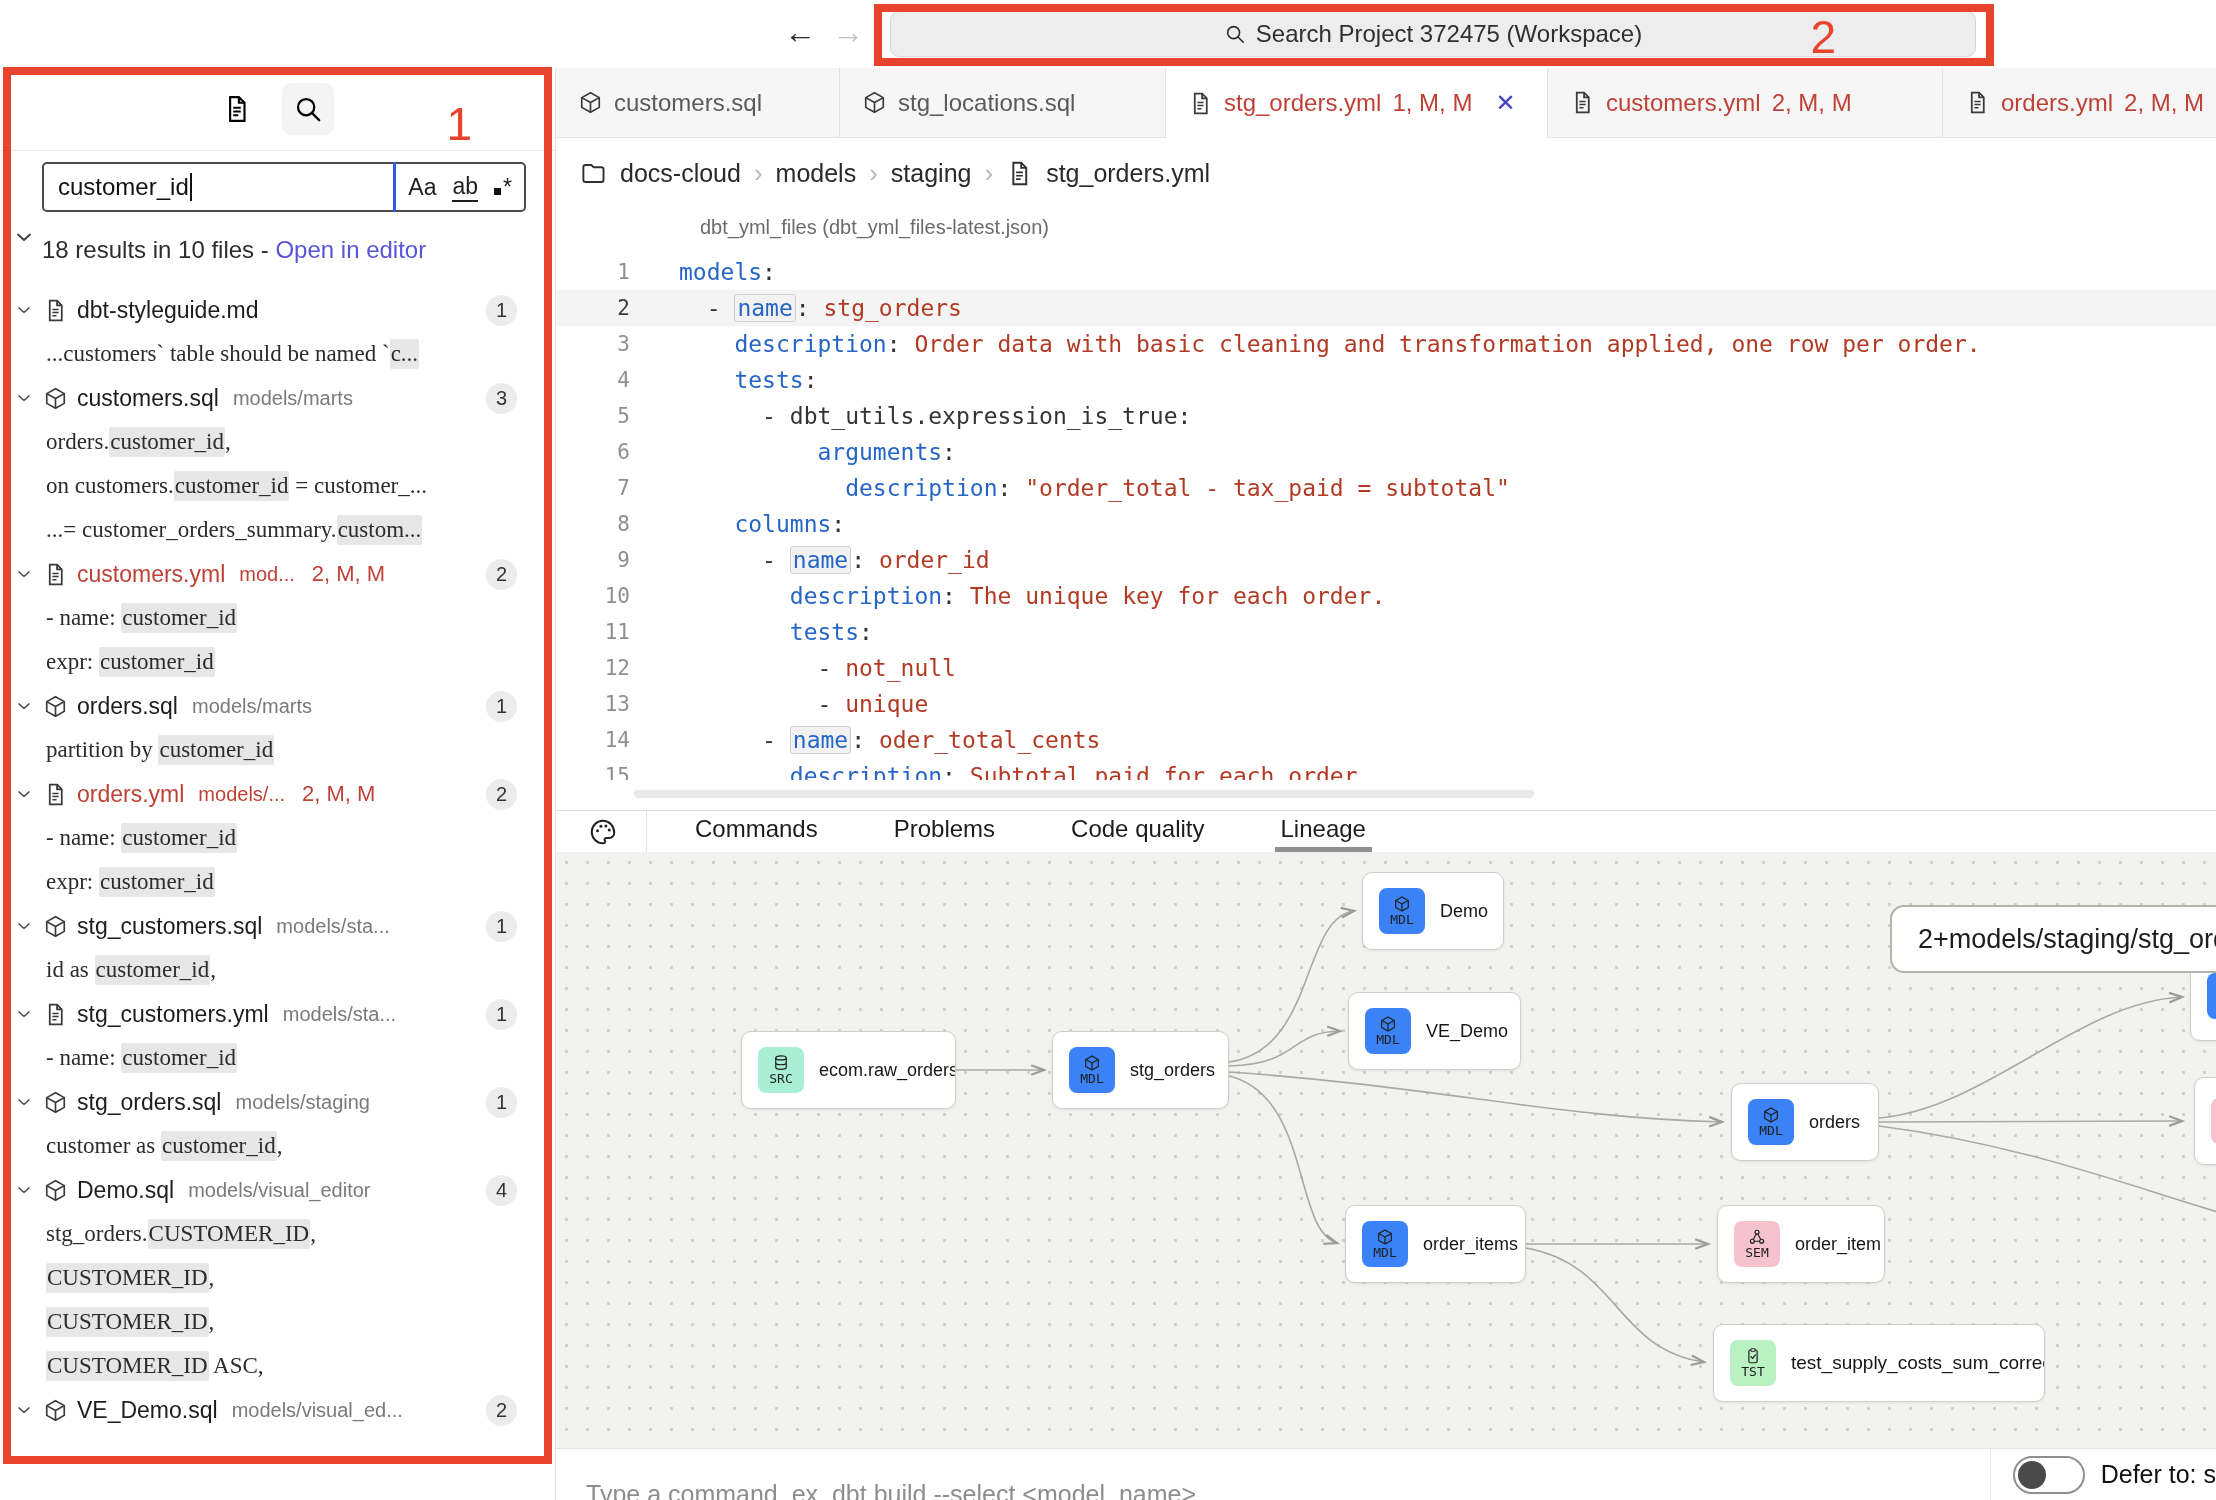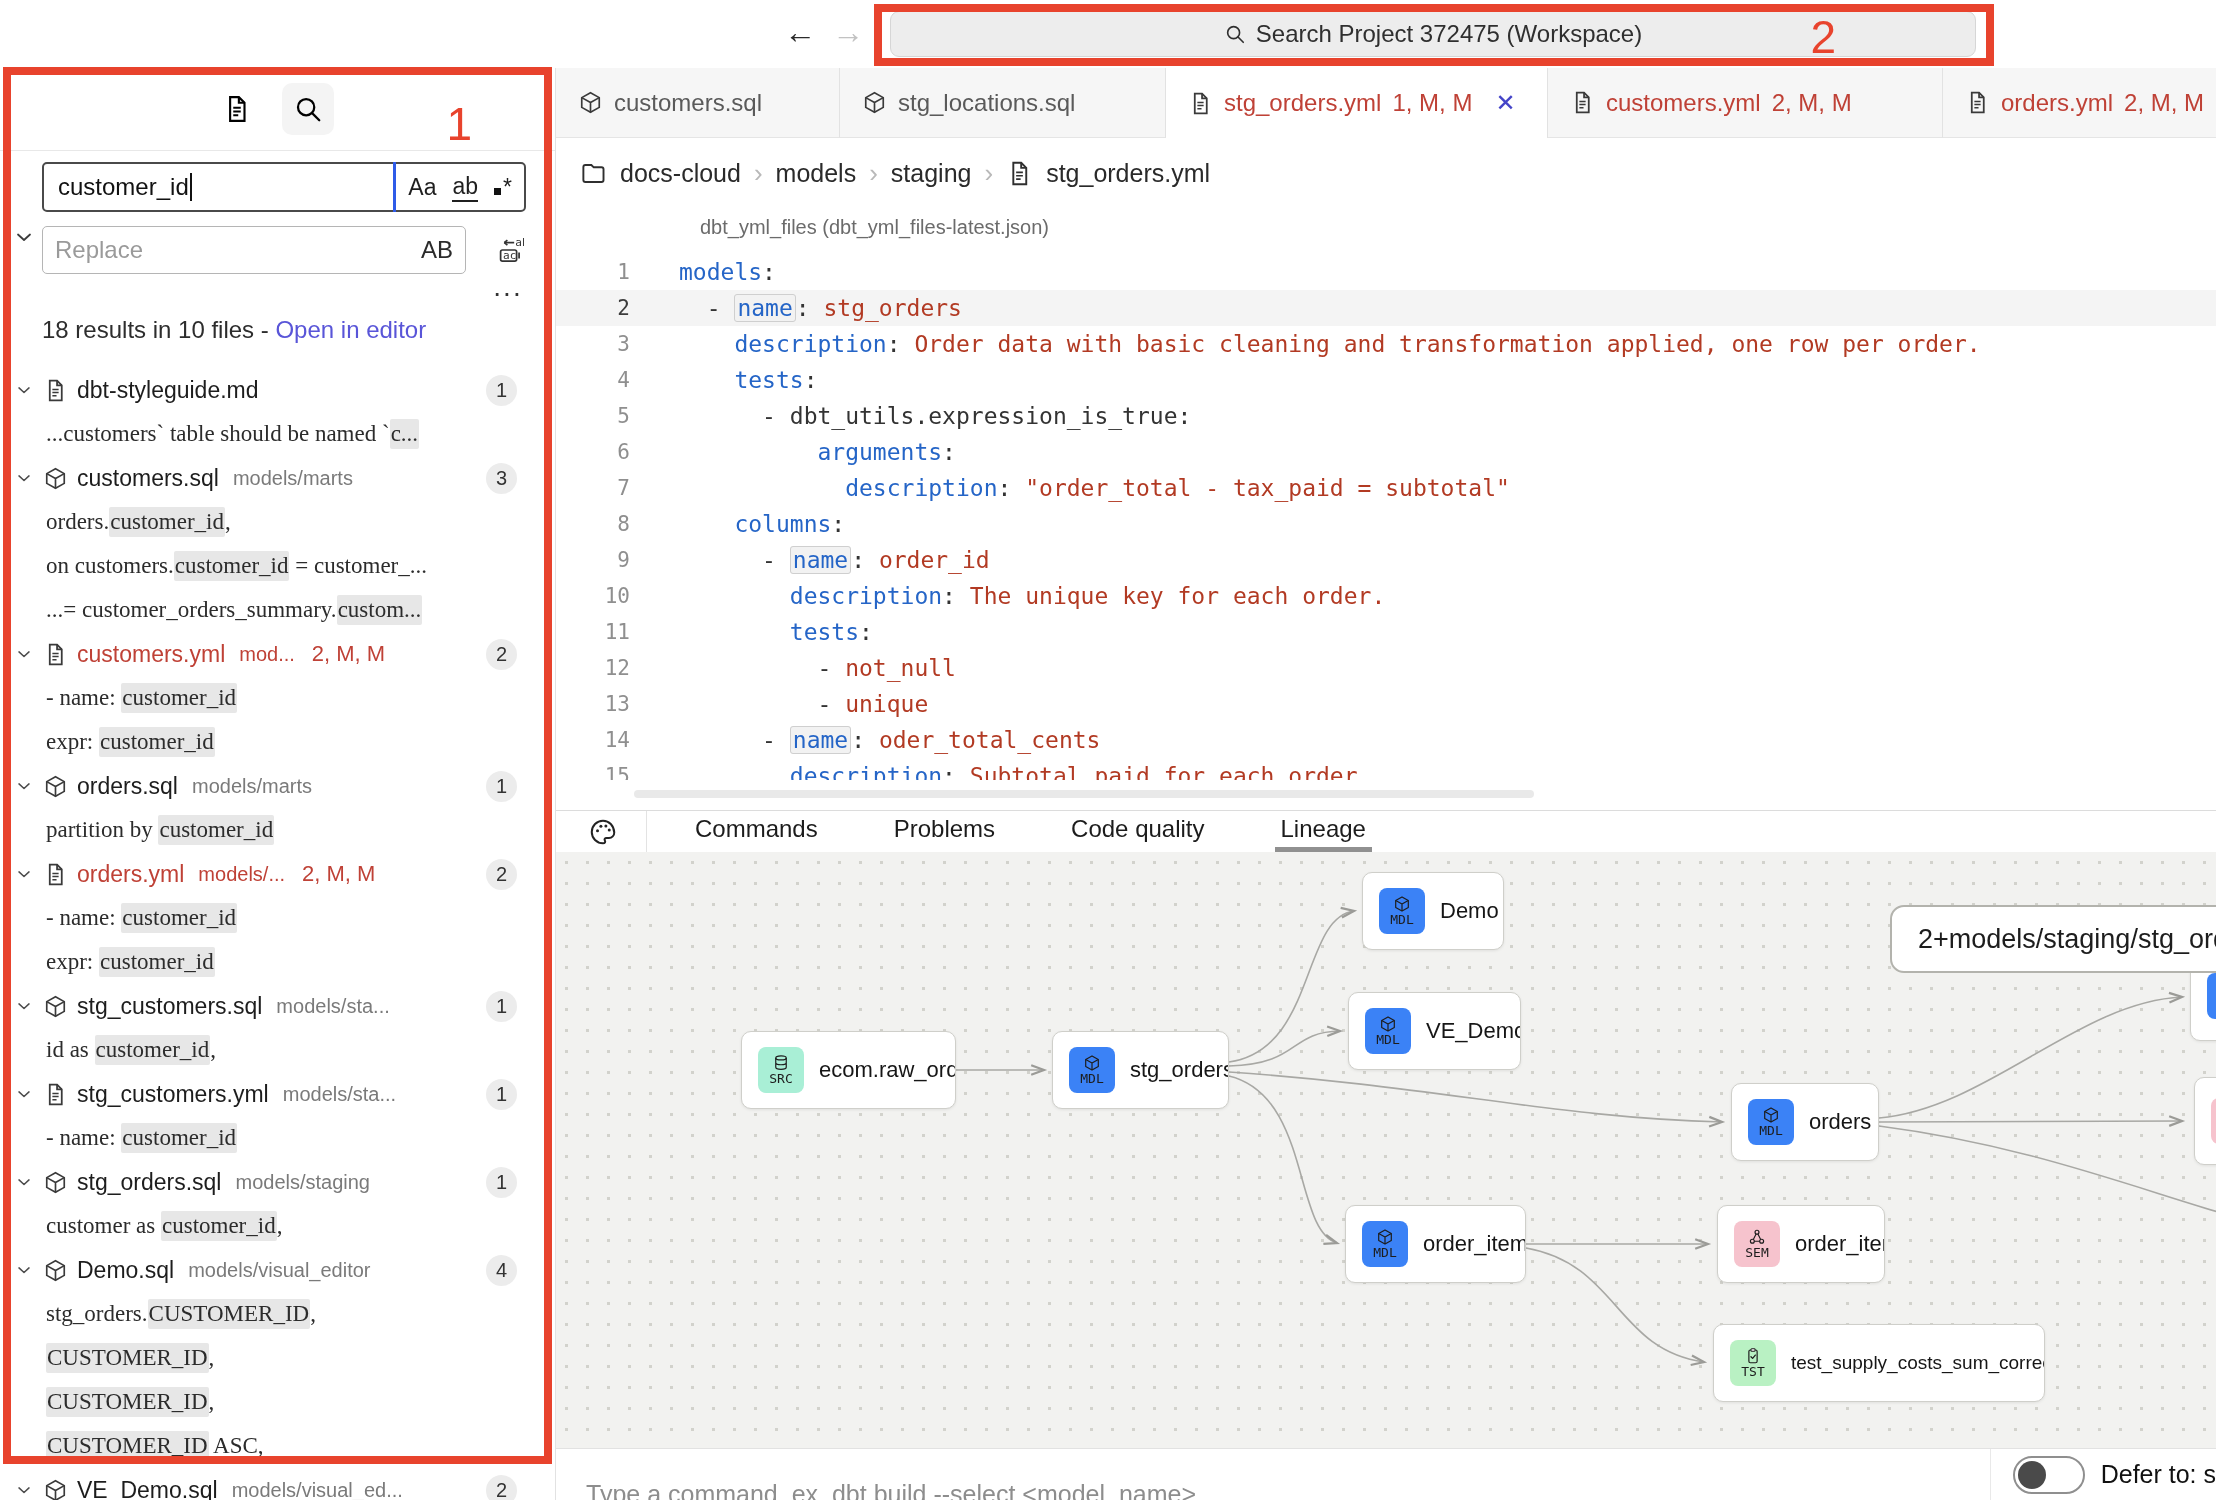--- a/index.html
+++ b/index.html
@@ -116,21 +116,21 @@
     box-shadow:0 1px 3px rgba(0,0,0,.08); display:flex; align-items:center; gap:15px;
     padding:0 16px; height:78px; overflow:hidden; }
   .nbadge { width:46px; height:46px; border-radius:8px; display:flex; flex-direction:column;
     align-items:center; justify-content:center; flex:none; }
   .nbadge svg { width:18px; height:18px; color:#1d1d1d; }
   .nbadge span { font-family:"DejaVu Sans Mono", monospace; font-size:13px; color:#1d1d1d; line-height:14px; }
   .b-src { background:#a9efd6; }
   .b-mdl { background:#3b82f6; }
   .b-sem { background:#f6c3cd; }
   .b-tst { background:#b9f1c3; }
-  .nlabel { font-size:22px; color:#161616; white-space:nowrap; }
+  .nlabel { font-size:18px; color:#161616; white-space:nowrap; }
   .tooltipbox { position:absolute; left:1334px; top:53px; width:380px; height:68px;
     background:#fff; border:2px solid #b3b3ad; border-radius:14px; display:flex;
     align-items:center; padding-left:26px; font-size:27px; color:#1d1d1d; white-space:nowrap; }
 
   
   .cmdbar { position:absolute; left:0; top:1380px; width:1660px; height:52px;
     background:#fff; border-top:1px solid #e2e2e2; display:flex; align-items:center; }
   .cmd-ph { margin-left:30px; font-size:25px; color:#8d8d8d; white-space:nowrap;margin-top:40px; }
   .defer { margin-left:auto; display:flex; align-items:center; gap:16px;
     border-left:1px solid #e9e9e9; padding-left:22px; height:100%; }
@@ -229,32 +229,20 @@
       <span class="query">customer_id</span>
         <span class="caret"></span>
       <span class="blue-div"></span>
       <span class="opts">
         <span>Aa</span>
         <span class="opt-word">ab</span>
         <span><span class="sq"></span><span>*</span></span>
       </span>
     </div>
 
-    <div class="replace-row">
-      <div class="replace-box">
-        <span class="rp-ph">Replace</span>
-        <span class="rp-ab">AB</span>
-      </div>
-      <div class="rp-col">
-        <svg viewBox="0 0 26 26" style="color:#333">
-            <use href="#i-replall"></use>
-          </svg>
-        <span class="more-dots">...</span>
-      </div>
-    </div>
   </div>
 
   <div class="summary">
     <span>18 results in 10 files - </span><a href="#">Open in editor</a>
   </div>
 
   <div class="results">
     <div class="frow">
         <svg class="chev" viewBox="0 0 24 24">
           <use href="#i-chevdown"></use>

